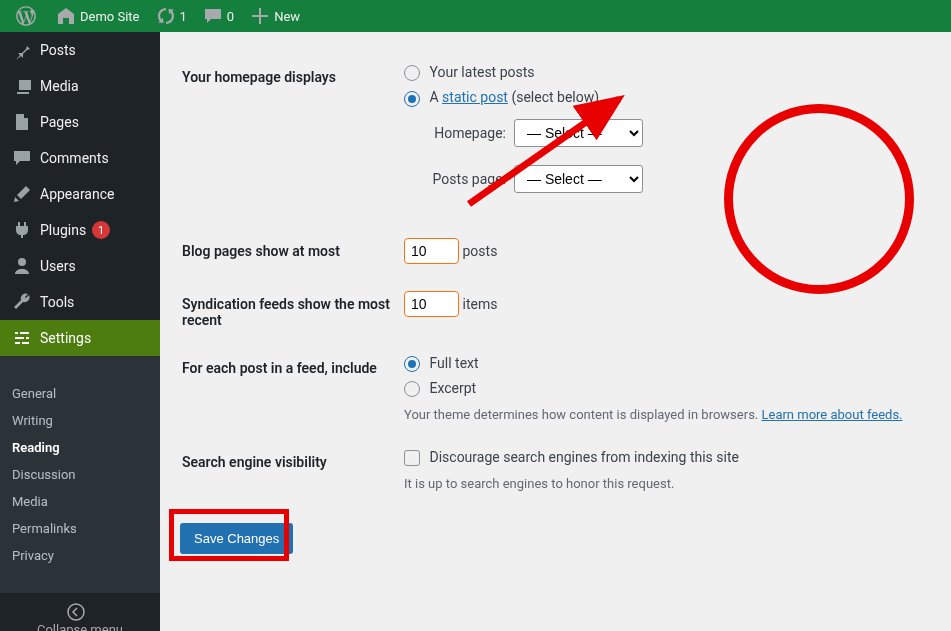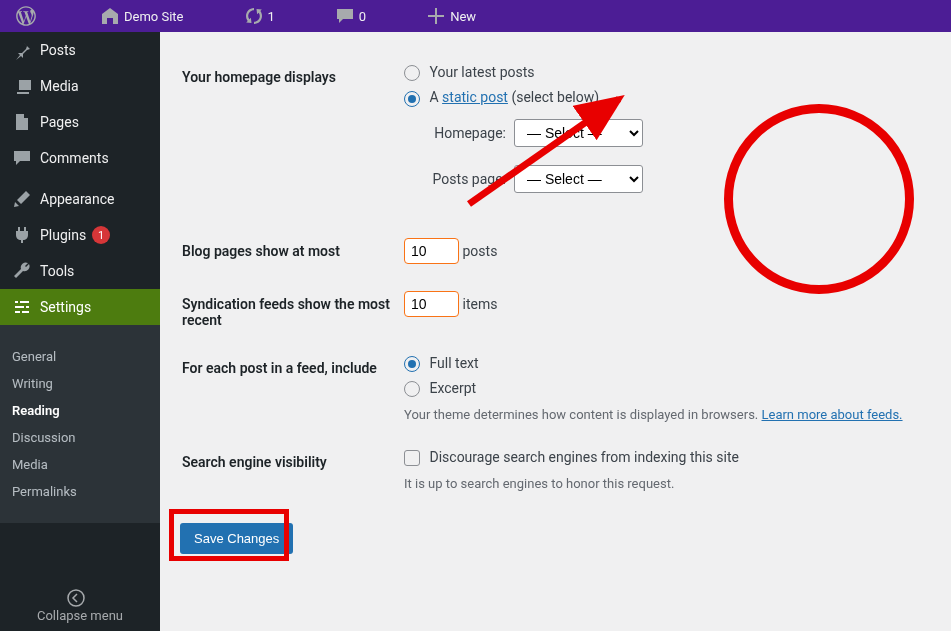--- a/index.html
+++ b/index.html
@@ -1,33 +1,33 @@
 <!DOCTYPE html>
 <html><head>
 <meta charset="utf-8">
 <style>
 * { box-sizing: border-box; margin: 0; padding: 0; }
 body { font-family: -apple-system, BlinkMacSystemFont, "Segoe UI", Roboto, Oxygen-Sans, Ubuntu, Cantarell, "Helvetica Neue", sans-serif; font-size: 13px; color: #3c434a; background: #f0f0f1; width: 951px; height: 631px; overflow: hidden; }
 
 
-.adminbar { height: 32px; background: #4c1d95; color: #c3c4c7; display: flex; align-items: center; padding: 0 8px; font-size: 13px; gap: 44px; }
+.adminbar { height: 32px; background: #15803d; color: #c3c4c7; display: flex; align-items: center; padding: 0 8px; font-size: 13px; }
 .adminbar .ab-item { display: flex; align-items: center; padding: 0 8px; height: 32px; cursor: pointer; color: #f0f0f1; }
 .adminbar .ab-icon { width: 20px; height: 20px; fill: #a7aaad; margin-right: 4px; }
 .adminbar .ab-label { font-size: 13px; }
 
 
 .layout { display: flex; height: calc(631px - 32px); }
 .sidebar { width: 160px; background: #1d2327; color: #f0f0f1; display: flex; flex-direction: column; font-size: 14px; }
 .menu-item { display: flex; align-items: center; padding: 8px 12px; cursor: pointer; color: #f0f0f1; }
 .menu-item .mi-icon { width: 20px; height: 20px; fill: rgba(240,246,252,.6); margin-right: 8px; flex-shrink: 0; }
 .menu-item.active { background: #4d7c0f; color: #fff; position: relative; }
 .menu-item.active .mi-icon { fill: #fff; }
 .menu-item.active::after { content: ''; position: absolute; right: -8px; top: 50%; transform: translateY(-50%); border: 8px solid transparent; border-right-color: #f0f0f1; }
 .menu-sep { height: 5px; }
-.submenu { background: #2c3338; padding: 18px 0; }
+.submenu { background: #2c3338; padding: 24px 0; }
 .submenu-item { padding: 6px 12px; color: rgba(240,246,252,.7); cursor: pointer; font-size: 13px; }
 .submenu-item.current { color: #fff; font-weight: 600; }
 .collapse-menu { margin-top: auto; display: flex; align-items: center; padding: 8px 12px; cursor: pointer; color: #a7aaad; font-size: 13px; border-top: 1px solid #32373c00; flex-direction: column; }
 .collapse-menu .mi-icon { width: 20px; height: 20px; fill: #a7aaad; margin-right: 8px; }
 .badge { background: #d63638; color: #fff; border-radius: 10px; min-width: 18px; height: 18px; display: inline-flex; align-items: center; justify-content: center; font-size: 11px; margin-left: 6px; padding: 0 5px; }
 
 
 .content { flex: 1; padding: 20px; overflow: auto; position: relative; }
 .form-table { width: 100%; }
 .form-table th { text-align: left; vertical-align: top; width: 220px; padding: 15px 10px 15px 0; font-weight: 600; color: #1d2327; font-size: 14px; }
@@ -123,37 +123,44 @@
     </div>
     <div class="menu-item">
       <svg class="mi-icon" viewBox="0 0 20 20">
           <path d="M6 2h2v4h4V2h2v4h2v4c0 3-2 5-5 5v3H9v-3c-3 0-5-2-5-5V6h2z"></path>
         </svg>
       <span>Plugins</span>
       <span class="badge">1</span>
     </div>
     <div class="menu-item">
       <svg class="mi-icon" viewBox="0 0 20 20">
+          <path d="M10 10a4 4 0 100-8 4 4 0 000 8zm-7 8c0-3 3-5 7-5s7 2 7 5z"></path>
+        </svg>
+      <span>Users</span>
+    </div>
+    <div class="menu-item">
+      <svg class="mi-icon" viewBox="0 0 20 20">
           <path d="M17 3a5 5 0 01-6 7l-7 7-2-2 7-7a5 5 0 017-6l-3 3 1 1 3-3z"></path>
         </svg>
       <span>Tools</span>
     </div>
     <div class="menu-item active">
       <svg class="mi-icon" viewBox="0 0 20 20">
           <path d="M3 4h3v2H3zm5 0h9v2H8zM3 9h9v2H3zm11 0h3v2h-3zM3 14h5v2H3zm7 0h7v2h-7z"></path>
         </svg>
       <span>Settings</span>
     </div>
     <div class="submenu">
       <div class="submenu-item">General</div>
       <div class="submenu-item">Writing</div>
       <div class="submenu-item current">Reading</div>
       <div class="submenu-item">Discussion</div>
       <div class="submenu-item">Media</div>
       <div class="submenu-item">Permalinks</div>
+      <div class="submenu-item">Privacy</div>
     </div>
     <div class="collapse-menu">
       <svg class="mi-icon" viewBox="0 0 20 20">
           <circle cx="10" cy="10" r="8" fill="none" stroke="#a7aaad" stroke-width="1.5"></circle>
           <path d="M11 6l-4 4 4 4" fill="none" stroke="#a7aaad" stroke-width="1.5"></path>
         </svg>
       <span>Collapse menu</span>
     </div>
   </div>
 

